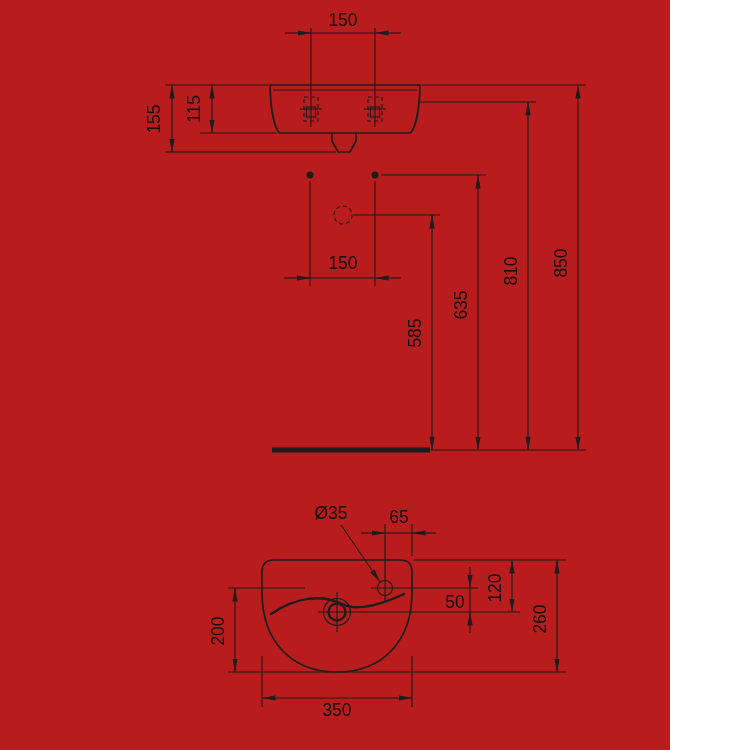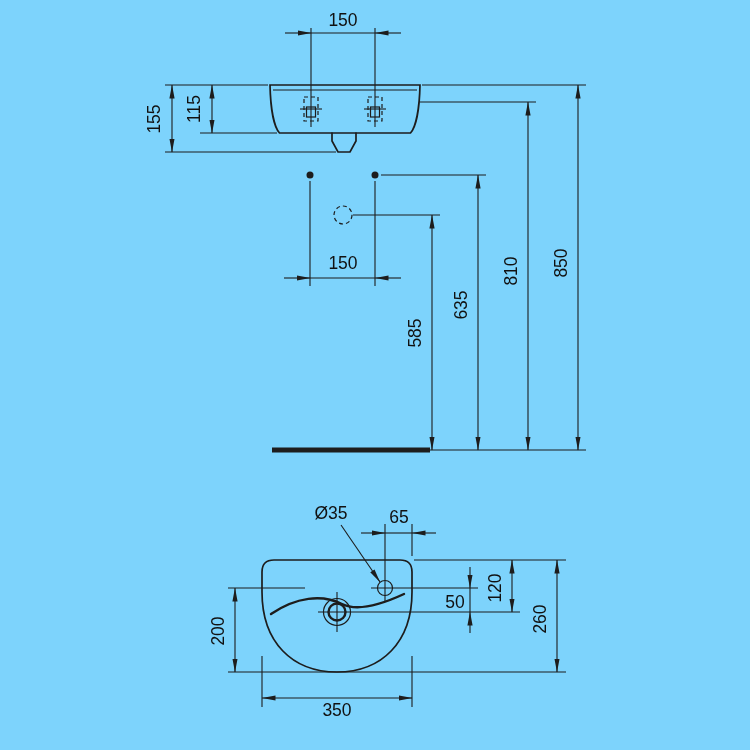--- a/index.html
+++ b/index.html
@@ -1,16 +1,16 @@
 <!DOCTYPE html>
 <html><head>
 <meta charset="utf-8">
 <style>
   html,body{margin:0;padding:0;background:#ffffff;}
-  .stage{position:relative;width:750px;height:750px;background:#7dd3fc;overflow:hidden;
+  .stage{position:relative;width:670px;height:750px;background:#b91c1c;overflow:hidden;
          font-family:"Liberation Sans", sans-serif;}
   svg{display:block;}
   .o  {stroke:#1d1d1d;stroke-width:1.7;fill:none;stroke-linecap:round;}
   .o2 {stroke:#1d1d1d;stroke-width:1.2;fill:none;}
   .t  {stroke:#1d1d1d;stroke-width:1.1;fill:none;}
   .dash{stroke:#1d1d1d;stroke-width:1.2;fill:none;stroke-dasharray:4 3;}
   .wave{stroke:#1d1d1d;stroke-width:2.4;fill:none;stroke-linecap:round;}
   .floor{stroke:#1d1d1d;stroke-width:5;fill:none;}
   .dot{fill:#1d1d1d;stroke:none;}
   text{fill:#111111;font-family:"Liberation Sans",sans-serif;font-size:17.5px;}

